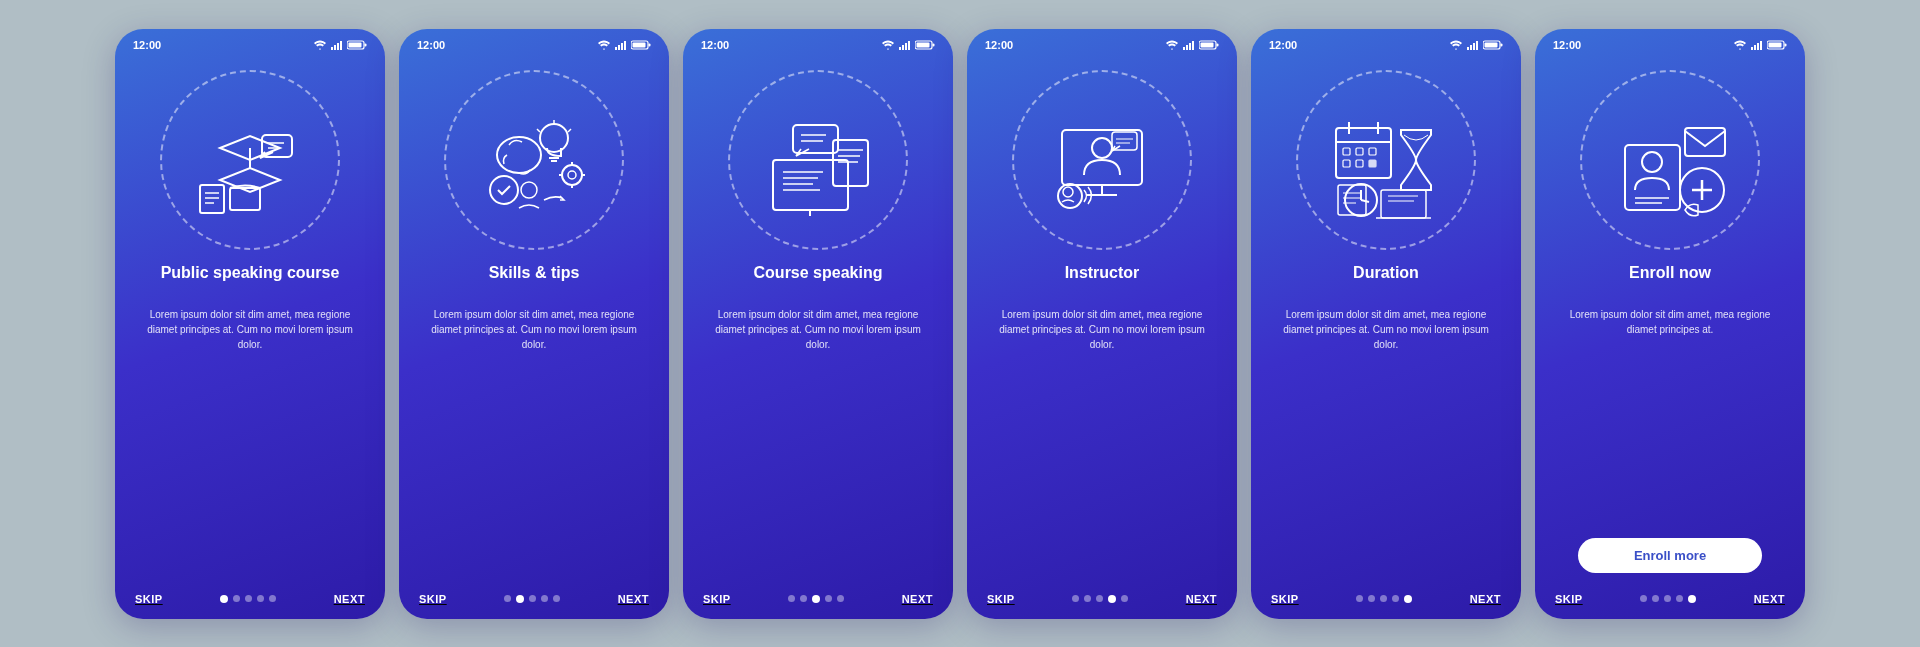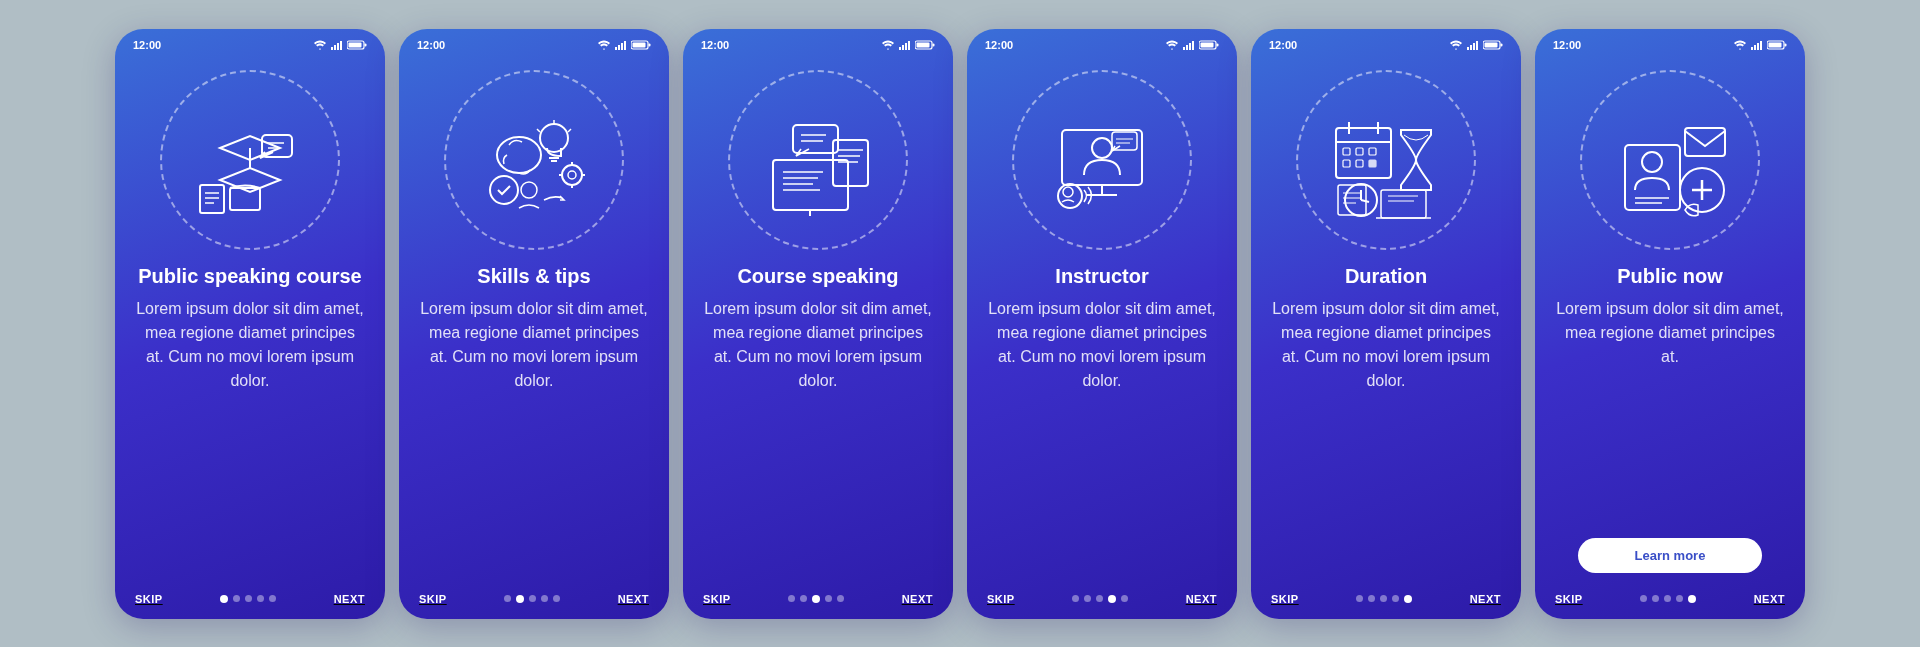--- a/index.html
+++ b/index.html
@@ -97,30 +97,30 @@
     .phone-content {
       flex: 1;
       width: 100%;
       padding: 0 20px;
       display: flex;
       flex-direction: column;
     }
 
     .phone-title {
       color: white;
-      font-size: 20px;
+      font-size: 16px;
       font-weight: 600;
       text-align: center;
-      margin-bottom: 8px;
+      margin-bottom: 24px;
       line-height: 1.3;
     }
 
     .phone-body {
       color: rgba(255,255,255,0.85);
-      font-size: 16px;
+      font-size: 10px;
       line-height: 1.5;
       text-align: center;
       flex: 1;
     }
 
     
     .learn-more-btn {
       background: white;
       color: #3a4fc7;
       border: none;
@@ -550,23 +550,23 @@
 
           <circle cx="112" cy="110" r="22" stroke="white" stroke-width="2" fill="none"></circle>
           <line x1="112" y1="100" x2="112" y2="120" stroke="white" stroke-width="2.5"></line>
           <line x1="102" y1="110" x2="122" y2="110" stroke="white" stroke-width="2.5"></line>
 
           <path d="M95 130 Q100 122 108 125 L108 135 Q100 138 95 130Z" stroke="white" stroke-width="1.5" fill="none"></path>
         </svg>
       </div>
     </div>
     <div class="phone-content">
-      <div class="phone-title">Public now</div>
+      <div class="phone-title">Enroll now</div>
       <div class="phone-body">Lorem ipsum dolor sit dim amet, mea regione diamet principes at.</div>
-      <button class="learn-more-btn">Learn more</button>
+      <button class="learn-more-btn">Enroll more</button>
     </div>
     <div class="bottom-nav">
       <span class="nav-skip">SKIP</span>
       <div class="nav-dots">
         <div class="dot"></div>
         <div class="dot"></div>
         <div class="dot"></div>
         <div class="dot"></div>
         <div class="dot active"></div>
       </div>

